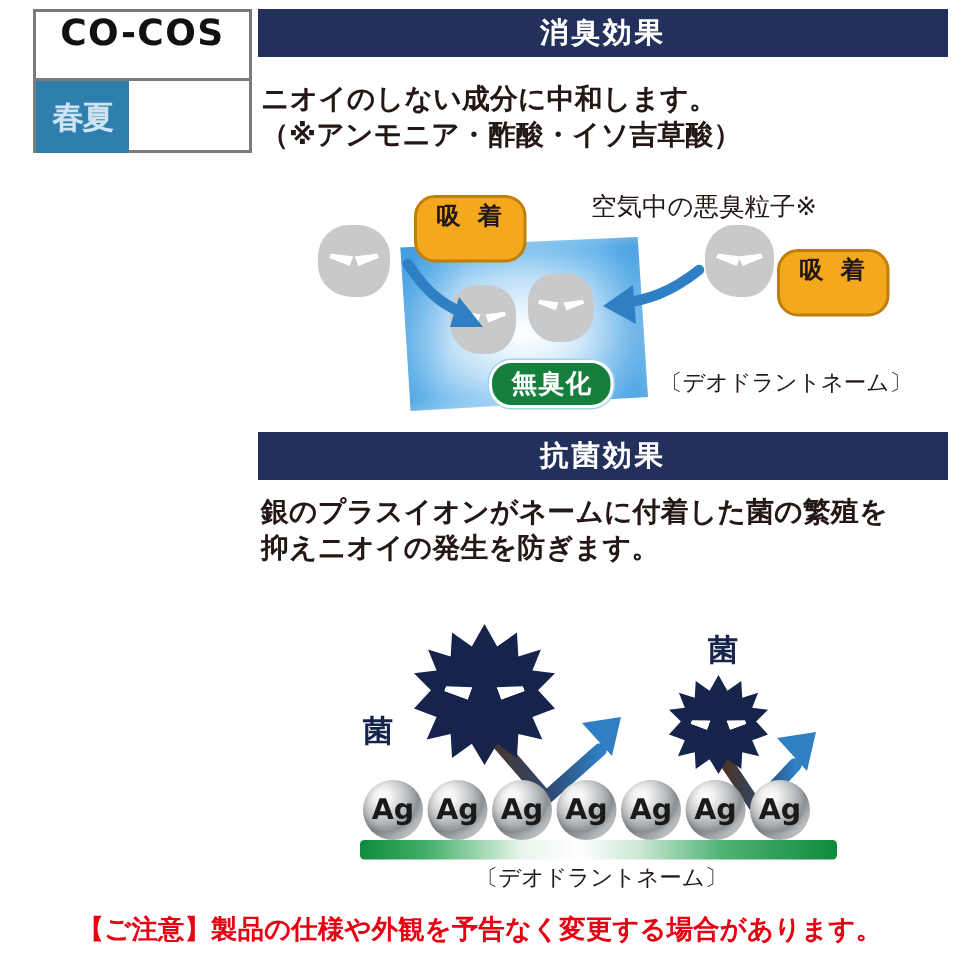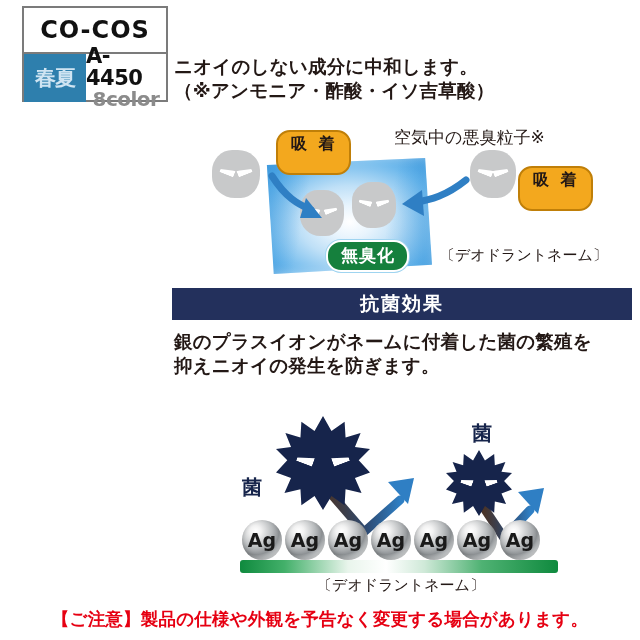--- a/index.html
+++ b/index.html
@@ -12,21 +12,21 @@
   }
   .page{position:absolute;inset:0;}
 
   
   .logo-box{
     position:absolute;left:22px;top:6px;width:146px;height:96px;
     border:2px solid #7b7b7b;box-sizing:border-box;background:#fff;
   }
   .logo-top{
     height:44px;border-bottom:2px solid #7b7b7b;
-    display:flex;align-items:center;justify-content:center;
+    display:flex;align-items:flex-start;justify-content:center;
   }
   .logo-word{
     font-weight:bold;font-size:24px;letter-spacing:1px;color:#111;
     font-family:"DejaVu Sans",sans-serif;
   }
   .logo-bot{height:48px;display:flex;}
   .season{
     width:62px;background:#2e7fad;color:#cfe4f2;
     display:flex;align-items:center;justify-content:center;
     font-size:21px;font-weight:bold;letter-spacing:-1px;
@@ -163,27 +163,24 @@
 <body>
 
 <div class="page">
 
   <div class="logo-box">
     <div class="logo-top">
       <span class="logo-word">CO-COS</span>
     </div>
     <div class="logo-bot">
       <div class="season">春夏</div>
-      <div class="codes">
-        <span class="code-no">A-4450</span>
-        <span class="code-col">8color</span>
-      </div>
-    </div>
-  </div>
-
+    </div>
+  </div>
+
+  <div class="band" id="band1">消臭効果</div>
   <div class="body-text" id="txt1">
     <div>ニオイのしない成分に中和します。</div>
     <div>（※アンモニア・酢酸・イソ吉草酸）</div>
   </div>
 
   <div class="illo1">
     <div class="cloth"></div>
 
     <div class="blob" id="blobL">
       <span class="eye l"></span>

